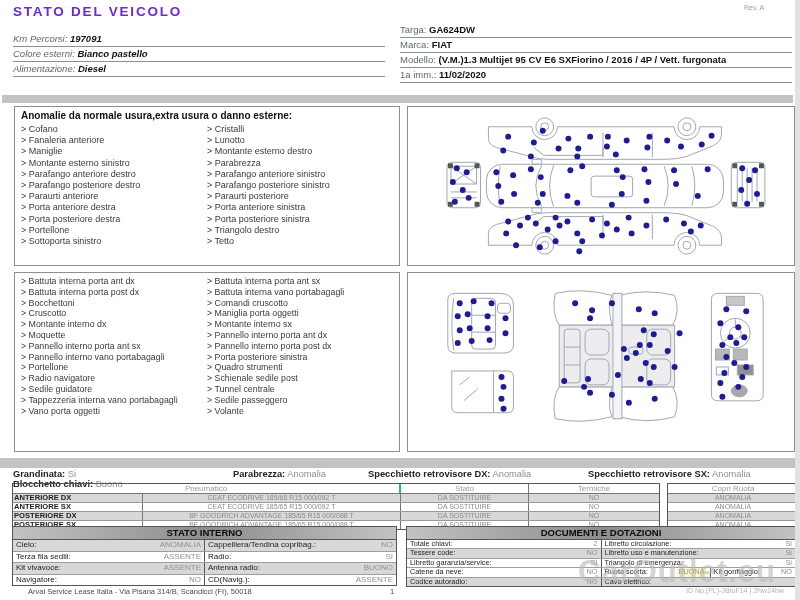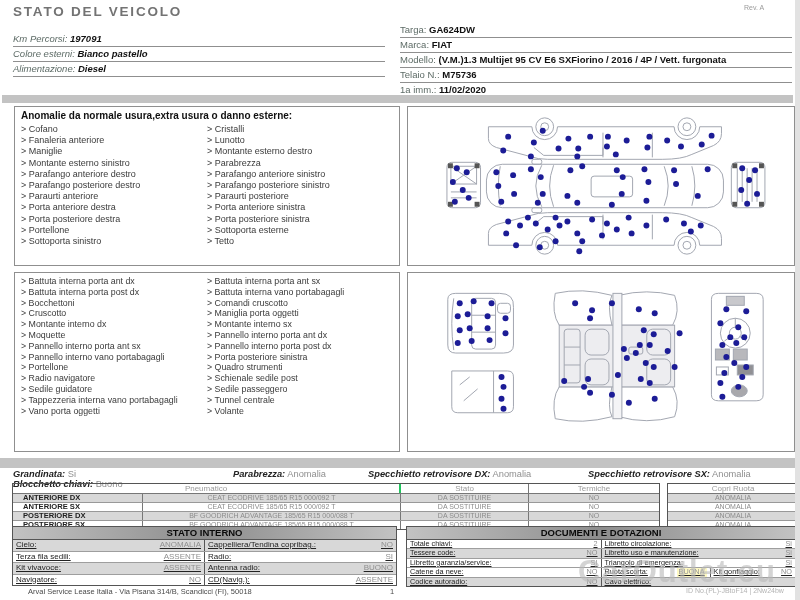--- a/index.html
+++ b/index.html
@@ -2,21 +2,21 @@
 <html><head>
 <meta charset="utf-8">
 <style>
   html,body{margin:0;padding:0;background:#fff;}
   .page{position:relative;width:800px;height:600px;background:#fff;overflow:hidden;
         font-family:"Liberation Sans",sans-serif;color:#222;}
   .edge-right{position:absolute;right:0;top:0;width:5px;height:600px;background:#e2e2e2;}
 
   
   .title{position:absolute;left:13px;top:4px;margin:0;font-size:13.5px;font-weight:bold;
-         letter-spacing:1.8px;color:#737373;}
+         letter-spacing:1.8px;color:#6d28d9;}
   .rev{position:absolute;left:744px;top:4px;font-size:7px;color:#9a9a9a;}
   .info-left{position:absolute;left:13px;top:32px;width:372px;font-style:italic;}
   .info-right{position:absolute;left:400px;top:23px;width:392px;}
   .info-row{border-bottom:1px solid #8f8f8f;font-size:9.5px;color:#5d6b66;padding:1px 0 2px 0;line-height:11px;}
   .info-row b{color:#111;}
 
   
   .bar{position:absolute;background:#c3c3c3;}
   .bar1{left:2px;top:95px;width:791px;height:8px;}
   .bar2{left:0px;top:458px;width:795px;height:10px;}
@@ -35,61 +35,61 @@
   .sec2 .col{line-height:10.8px;font-size:8.8px;}
   .li::before{content:"> ";}
   .diagram-panel{width:388px;}
   .diagram-panel svg{display:block;width:100%;height:100%;}
   .outline{stroke:#a2a6b0;stroke-width:1;fill:none;}
   .fillsoft{fill:#ededf0;}
   .darkmark{fill:#555;stroke:none;}
 
   
   .cond{position:absolute;left:13px;top:469px;width:782px;height:20px;font-size:9.3px;line-height:10px;}
-  .cond .lbl{font-weight:bold;color:#222;font-style:italic;}
+  .cond .lbl{font-weight:bold;color:#222;}
   .cond .val{color:#8f8f8f;}
   .c-grand{position:absolute;left:0;top:0;}
   .c-bloc{position:absolute;left:0;top:10px;}
   .c-para{position:absolute;left:220px;top:0;}
   .c-dx{position:absolute;left:355px;top:0;}
   .c-sx{position:absolute;left:575px;top:0;}
 
   
   .tyre-wrap{position:absolute;left:12px;top:483px;display:flex;gap:7px;}
   .tyre-main{width:646px;border:1px solid #555;}
   .tyre-copri{width:130px;border:1px solid #555;align-self:flex-start;}
   .thead{display:flex;height:9px;font-size:8px;color:#9a9a9a;text-align:center;line-height:9px;border-bottom:1px solid #777;}
   .trow{display:flex;height:8px;line-height:8px;border-bottom:1px solid #999;}
   .trow:last-child,.crow:last-child{border-bottom:none;}
   .shade{background:#d8d8d8;}
   .tc{box-sizing:border-box;}
   .h-pneu{width:388px;border-right:2px solid #22c55e;}
   .h-stato{width:128px;border-right:1px solid #777;}
   .h-term{flex:1;}
-  .c-pos{width:130px;border-right:1px solid #777;font-size:7.6px;font-weight:bold;color:#222;padding-left:10px;}
+  .c-pos{width:130px;border-right:1px solid #777;font-size:7.6px;font-weight:bold;color:#222;padding-left:1px;}
   .c-spec{width:258px;border-right:1px solid #777;font-size:7px;color:#8c8c8c;text-align:center;}
   .c-stato{width:128px;border-right:1px solid #777;font-size:7px;color:#8c8c8c;text-align:center;}
   .c-term{flex:1;font-size:7px;color:#8c8c8c;text-align:center;}
   .h-copri{height:9px;font-size:8px;color:#9a9a9a;text-align:center;line-height:9px;border-bottom:1px solid #777;}
   .crow{height:8px;line-height:8px;font-size:7px;color:#8c8c8c;text-align:center;border-bottom:1px solid #999;}
 
   
   .bottom{position:absolute;left:12px;top:526px;display:flex;gap:9px;}
   .btable{border:1px solid #555;background:#fff;box-sizing:border-box;align-self:flex-start;}
   .bt-left{width:385px;}
   .bt-right{width:390px;}
   .bt-head{height:12px;line-height:12px;background:linear-gradient(90deg,#c2c2c2,#8d8d8d,#c2c2c2);
            border-bottom:1px solid #555;text-align:center;font-weight:bold;font-size:9.5px;color:#0a0a0a;}
   .bt-row{display:flex;border-bottom:1px solid #9e9e9e;}
   .bt-row:last-child{border-bottom:none;}
   .bt-left .bt-row{height:10.5px;line-height:10.5px;font-size:8px;}
   .bt-right .bt-row{height:8.4px;line-height:8.4px;font-size:7.3px;}
   .half{flex:1;display:flex;min-width:0;}
   .half.first{border-right:1px solid #555;}
-  .pair{flex:1;display:flex;justify-content:space-between;padding:0 3px;min-width:0;white-space:nowrap;overflow:hidden;text-decoration:underline;}
+  .pair{flex:1;display:flex;justify-content:space-between;padding:0 3px;min-width:0;white-space:nowrap;overflow:hidden;}
   .pair .plbl{color:#222;}
   .pair .pval{color:#8f8f8f;margin-left:4px;}
   .pair.subdiv{border-right:1px solid #555;}
   .pval.chip{background:#fef9c3;padding:0 2px;}
 
   
   .footer{position:absolute;left:28px;top:587px;font-size:7.5px;color:#4a4a4a;}
   .pageno{position:absolute;left:390px;top:587px;font-size:7.5px;color:#4a4a4a;}
   .watermark{position:absolute;left:578px;top:554px;font-size:31px;font-weight:bold;
              color:rgba(185,185,185,0.62);letter-spacing:1px;z-index:6;pointer-events:none;}
@@ -106,21 +106,20 @@
   <div class="info-left">
     <div class="info-row"><span class="lbl">Km Percorsi:</span> <b>197091</b></div>
     <div class="info-row"><span class="lbl">Colore esterni:</span> <b>Bianco pastello</b></div>
     <div class="info-row"><span class="lbl">Alimentazione:</span> <b>Diesel</b></div>
   </div>
 
   <div class="info-right">
     <div class="info-row"><span class="lbl">Targa:</span> <b>GA624DW</b></div>
     <div class="info-row"><span class="lbl">Marca:</span> <b>FIAT</b></div>
     <div class="info-row"><span class="lbl">Modello:</span> <b>(V.M.)1.3 Multijet 95 CV E6 SXFiorino / 2016 / 4P / Vett. furgonata</b></div>
-    <div class="info-row"><span class="lbl">Telaio N.:</span> <b>M75736</b></div>
     <div class="info-row"><span class="lbl">1a imm.:</span> <b>11/02/2020</b></div>
   </div>
 
   <div class="bar bar1"></div>
 
   <div class="sections sec1">
     <div class="panel text-panel">
       <div class="panel-title">Anomalie da normale usura,extra usura o danno esterne:</div>
       <div class="cols">
         <div class="col">
@@ -139,21 +138,21 @@
         <div class="col">
             <div class="li">Cristalli</div>
             <div class="li">Lunotto</div>
             <div class="li">Montante esterno destro</div>
             <div class="li">Parabrezza</div>
             <div class="li">Parafango anteriore sinistro</div>
             <div class="li">Parafango posteriore sinistro</div>
             <div class="li">Paraurti posteriore</div>
             <div class="li">Porta anteriore sinistra</div>
             <div class="li">Porta posteriore sinistra</div>
-            <div class="li">Sottoporta esterne</div>
+            <div class="li">Triangolo destro</div>
             <div class="li">Tetto</div>
           </div>
       </div>
     </div>
     <div class="panel diagram-panel">
       <svg viewBox="0 0 388 160">
         <defs>
           <g id="car-profile" class="outline">
             <path d="M2,34 L2,22 Q2,16 10,13 L44,4 Q52,1 62,1 L178,1 Q198,1 208,6 L230,15 Q238,19 238,27 L238,34 L216,34 A13,13 0 1 0 190,34 L72,34 A13,13 0 1 0 46,34 Z"></path>
             <circle cx="59" cy="34" r="9"></circle>
@@ -317,22 +316,22 @@
             <div class="li">Battuta interna porta ant sx</div>
             <div class="li">Battuta interna vano portabagagli</div>
             <div class="li">Comandi cruscotto</div>
             <div class="li">Maniglia porta oggetti</div>
             <div class="li">Montante interno sx</div>
             <div class="li">Pannello interno porta ant dx</div>
             <div class="li">Pannello interno porta post dx</div>
             <div class="li">Porta posteriore sinistra</div>
             <div class="li">Quadro strumenti</div>
             <div class="li">Schienale sedile post</div>
+            <div class="li">Tunnel centrale</div>
             <div class="li">Sedile passeggero</div>
-            <div class="li">Tunnel centrale</div>
             <div class="li">Volante</div>
           </div>
       </div>
     </div>
     <div class="panel diagram-panel">
       <svg viewBox="0 0 388 178">
 
         <g class="outline">
           <path d="M40,26 Q40,20 48,20 L92,20 Q107,20 106,34 L106,72 Q106,80 96,80 L48,80 Q40,80 40,72 Z"></path>
           <rect x="64" y="25" width="24" height="51" rx="4"></rect>

